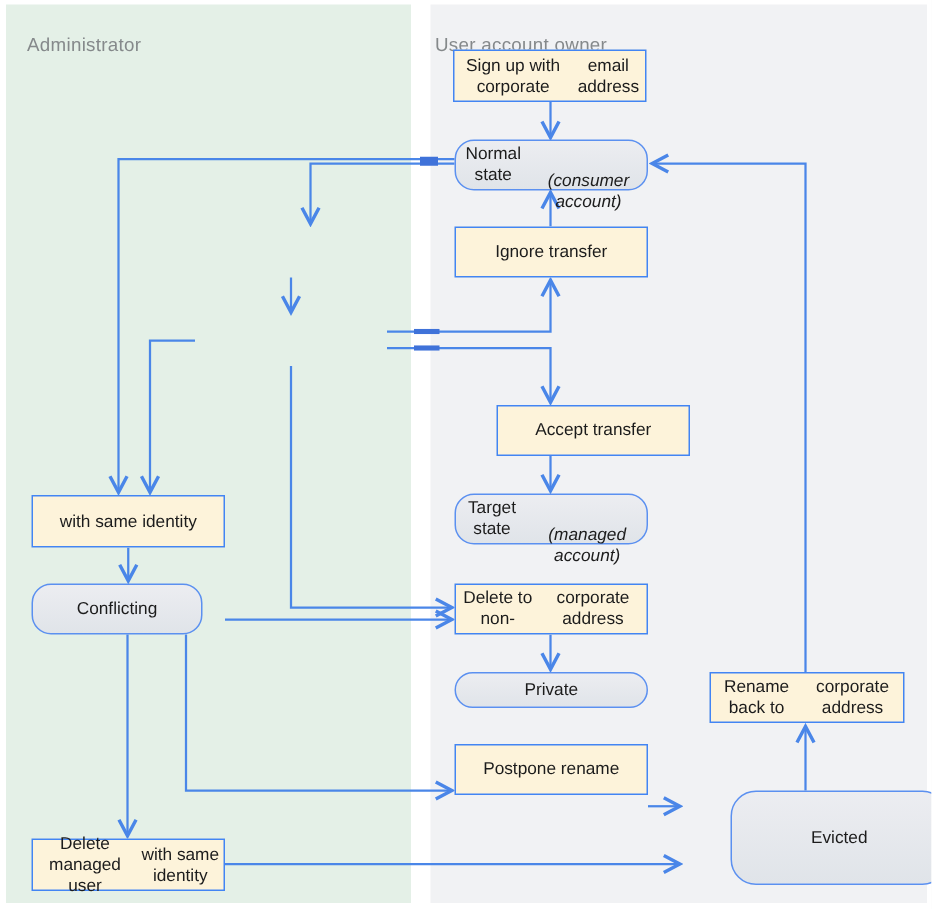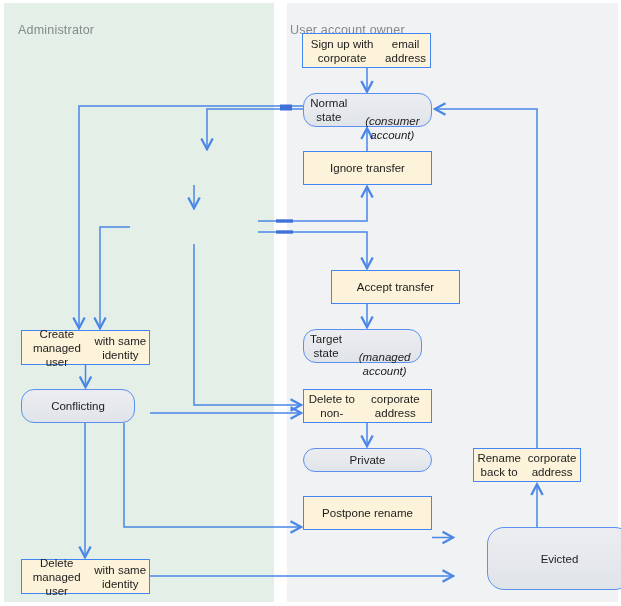--- a/index.html
+++ b/index.html
@@ -17,26 +17,26 @@
   .node.action{background:#fdf3da;border:1.5px solid #4285f4;}
   .node.state{background:linear-gradient(180deg,#ecedf1 0%,#e0e4e9 100%);
               border:1.5px solid #5b90f0;border-radius:13px;}
   .node .italic{font-style:italic;margin-top:36px;}
   #sign-up{left:302px;top:33px;width:129px;height:35px;}
   #normal-state{left:303px;top:93px;width:129px;height:34px;}
   #initiate-transfer{left:130px;top:151px;width:128px;height:34px;}
   #ignore-transfer{left:303px;top:151px;width:129px;height:34px;}
   #request-sent{left:130px;top:210px;width:128px;height:34px;}
   #accept-transfer{left:303px;top:270px;width:129px;height:34px;margin-left:28px;}
-  #target-state{left:303px;top:329px;width:119px;height:34px;}
+  #target-state{left:303px;top:329px;width:129px;height:34px;}
   #create-managed-user{left:21px;top:330px;width:129px;height:35px;}
   #conflicting{left:21px;top:389px;width:114px;height:34px;}
   #rename-non-corporate{left:303px;top:389px;width:129px;height:34px;}
   #private{left:303px;top:448px;width:129px;height:24px;}
-  #rename-back{left:473px;top:448px;width:108px;height:34px;align-items:center;}
+  #rename-back{left:473px;top:448px;width:130px;height:34px;align-items:center;}
   #postpone-rename{left:303px;top:496px;width:129px;height:34px;}
   #evicted{left:455px;top:527px;width:145px;height:63px;border-radius:17px;margin-left:32px;}
   #delete-managed-user{left:21px;top:559px;width:129px;height:35px;}
   #connector-layer{position:absolute;left:0;top:0;pointer-events:none;}
   #connector-layer path.edge{fill:none;stroke:#4a86e8;stroke-width:1.5;}
   #connector-layer path.jump{fill:none;stroke:#3f72d9;}
 </style>
 </head>
 <body>
 
@@ -96,21 +96,20 @@
   <div class="node action" id="accept-transfer">
     <span>Accept transfer</span>
   </div>
 
   <div class="node state" id="target-state">
     <span>Target state</span>
     <span class="italic">(managed account)</span>
   </div>
 
   <div class="node action" id="create-managed-user">
-    <span>Create managed user</span>
     <span>with same identity</span>
   </div>
 
   <div class="node state" id="conflicting">
     <span>Conflicting</span>
   </div>
 
   <div class="node action" id="rename-non-corporate">
     <span>Delete to non-</span>
     <span>corporate address</span>

